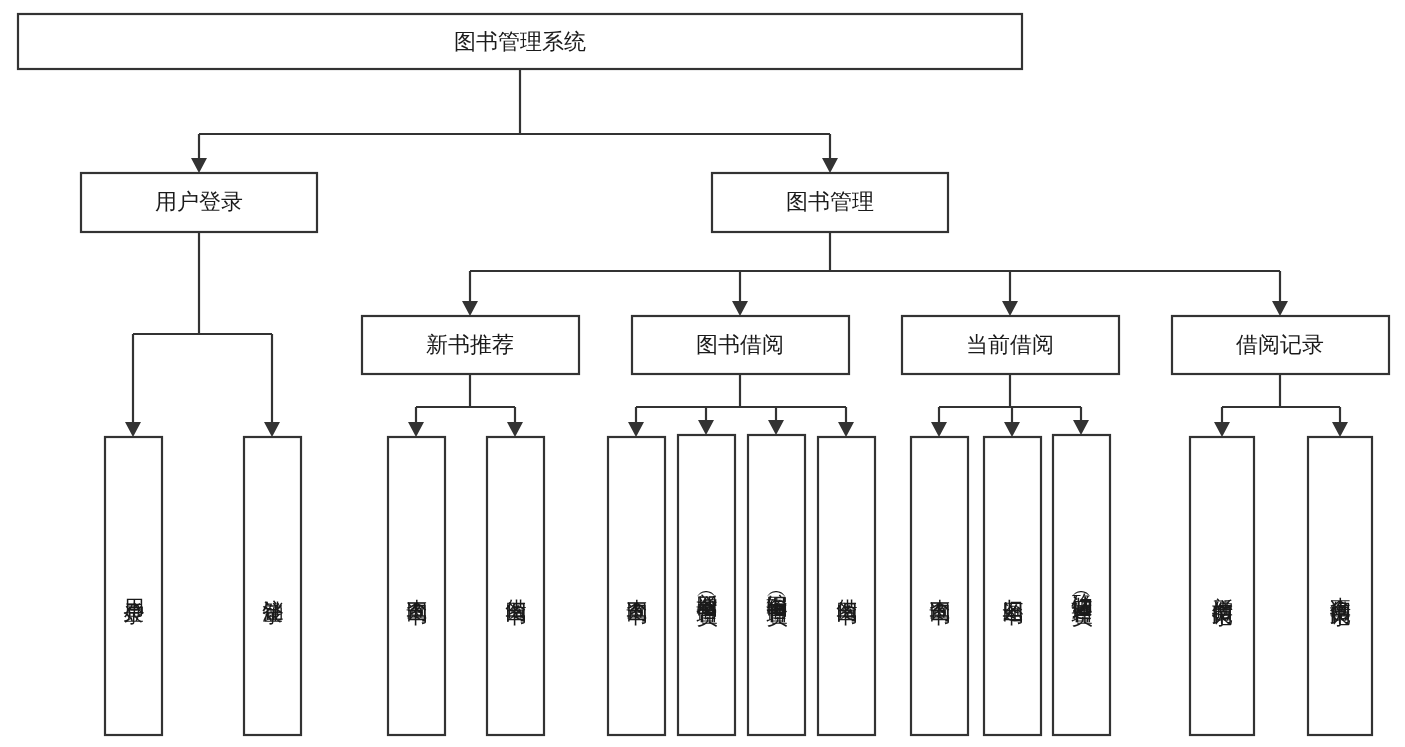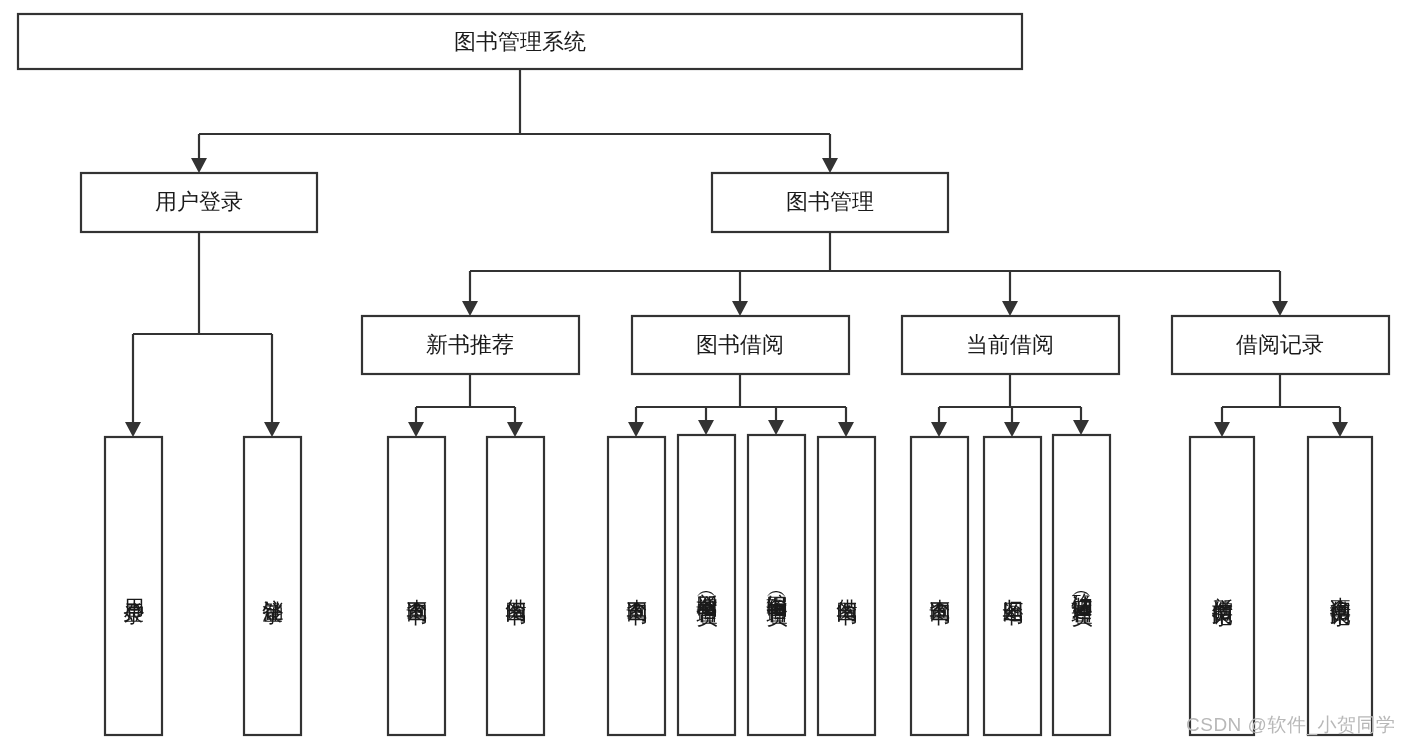--- a/index.html
+++ b/index.html
@@ -205,15 +205,14 @@
   <div class="leaf-label" style="left:608px;  top:437px; width:57px;  height:298px;">查询图书</div>
   <div class="leaf-label" style="left:678px;  top:435px; width:57px;  height:300px;">新增图书（管理员）</div>
   <div class="leaf-label" style="left:748px;  top:435px; width:57px;  height:300px;">编辑图书（管理员）</div>
   <div class="leaf-label" style="left:818px;  top:437px; width:57px;  height:298px;">借阅图书</div>
   <div class="leaf-label" style="left:911px;  top:437px; width:57px;  height:298px;">查询图书</div>
   <div class="leaf-label" style="left:984px;  top:437px; width:57px;  height:298px;">归还图书</div>
   <div class="leaf-label" style="left:1053px; top:435px; width:57px;  height:300px;">确认归还（管理员）</div>
   <div class="leaf-label" style="left:1190px; top:437px; width:64px;  height:298px;">新增借阅记录</div>
   <div class="leaf-label" style="left:1308px; top:437px; width:64px;  height:298px;">查询借阅记录</div>
 
-  <div class="watermark">CSDN @软件_小贺同学</div>
 
 </div>
 
 </body></html>

